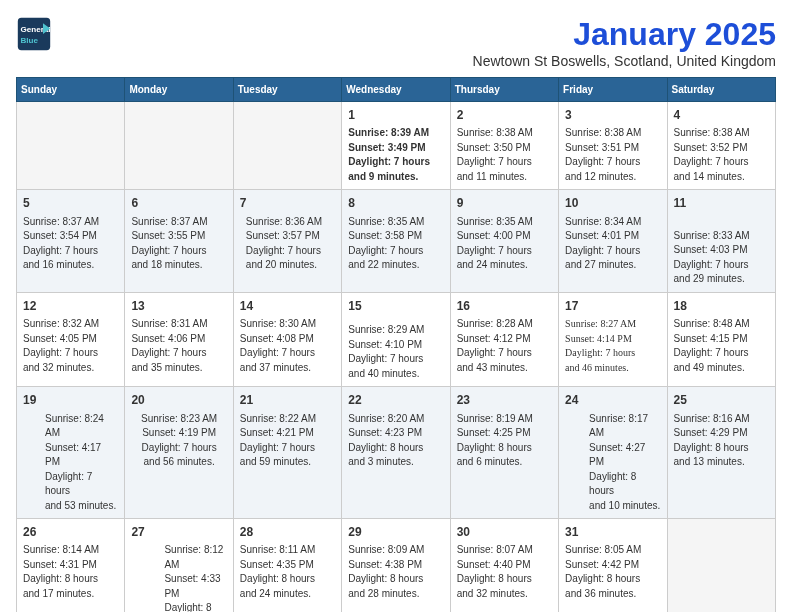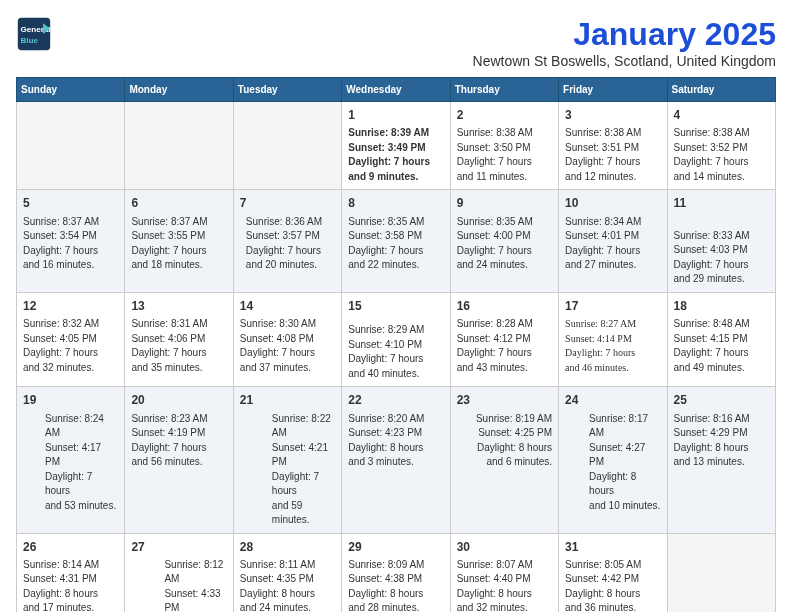--- a/index.html
+++ b/index.html
@@ -256,42 +256,42 @@
       <tr>
         <td>
           <span class="day-num">19</span>
           <div class="day-info" style="white-space: pre-line; margin-left: 22px;">Sunrise: 8:24 AM
 Sunset: 4:17 PM
 Daylight: 7 hours
 and 53 minutes.</div>
         </td>
         <td>
           <span class="day-num">20</span>
-          <div class="day-info" style="white-space: pre-line;">Sunrise: 8:23 AM
+          <div class="day-info" style="white-space: pre-line; text-align: center;">Sunrise: 8:23 AM
 Sunset: 4:19 PM
 Daylight: 7 hours
 and 56 minutes.</div>
         </td>
         <td>
           <span class="day-num">21</span>
-          <div class="day-info" style="white-space: pre-line; margin-left: 32px;">Sunrise: 8:22 AM
+          <div class="day-info" style="white-space: pre-line;">Sunrise: 8:22 AM
 Sunset: 4:21 PM
 Daylight: 7 hours
 and 59 minutes.</div>
         </td>
         <td>
           <span class="day-num">22</span>
           <div class="day-info" style="white-space: pre-line;">Sunrise: 8:20 AM
 Sunset: 4:23 PM
 Daylight: 8 hours
 and 3 minutes.</div>
         </td>
         <td>
           <span class="day-num">23</span>
-          <div class="day-info" style="white-space: pre-line; text-align: right;">Sunrise: 8:19 AM
+          <div class="day-info" style="white-space: pre-line;">Sunrise: 8:19 AM
 Sunset: 4:25 PM
 Daylight: 8 hours
 and 6 minutes.</div>
         </td>
         <td>
           <span class="day-num">24</span>
           <div class="day-info" style="white-space: pre-line; margin-left: 24px;">Sunrise: 8:17 AM
 Sunset: 4:27 PM
 Daylight: 8 hours
 and 10 minutes.</div>

